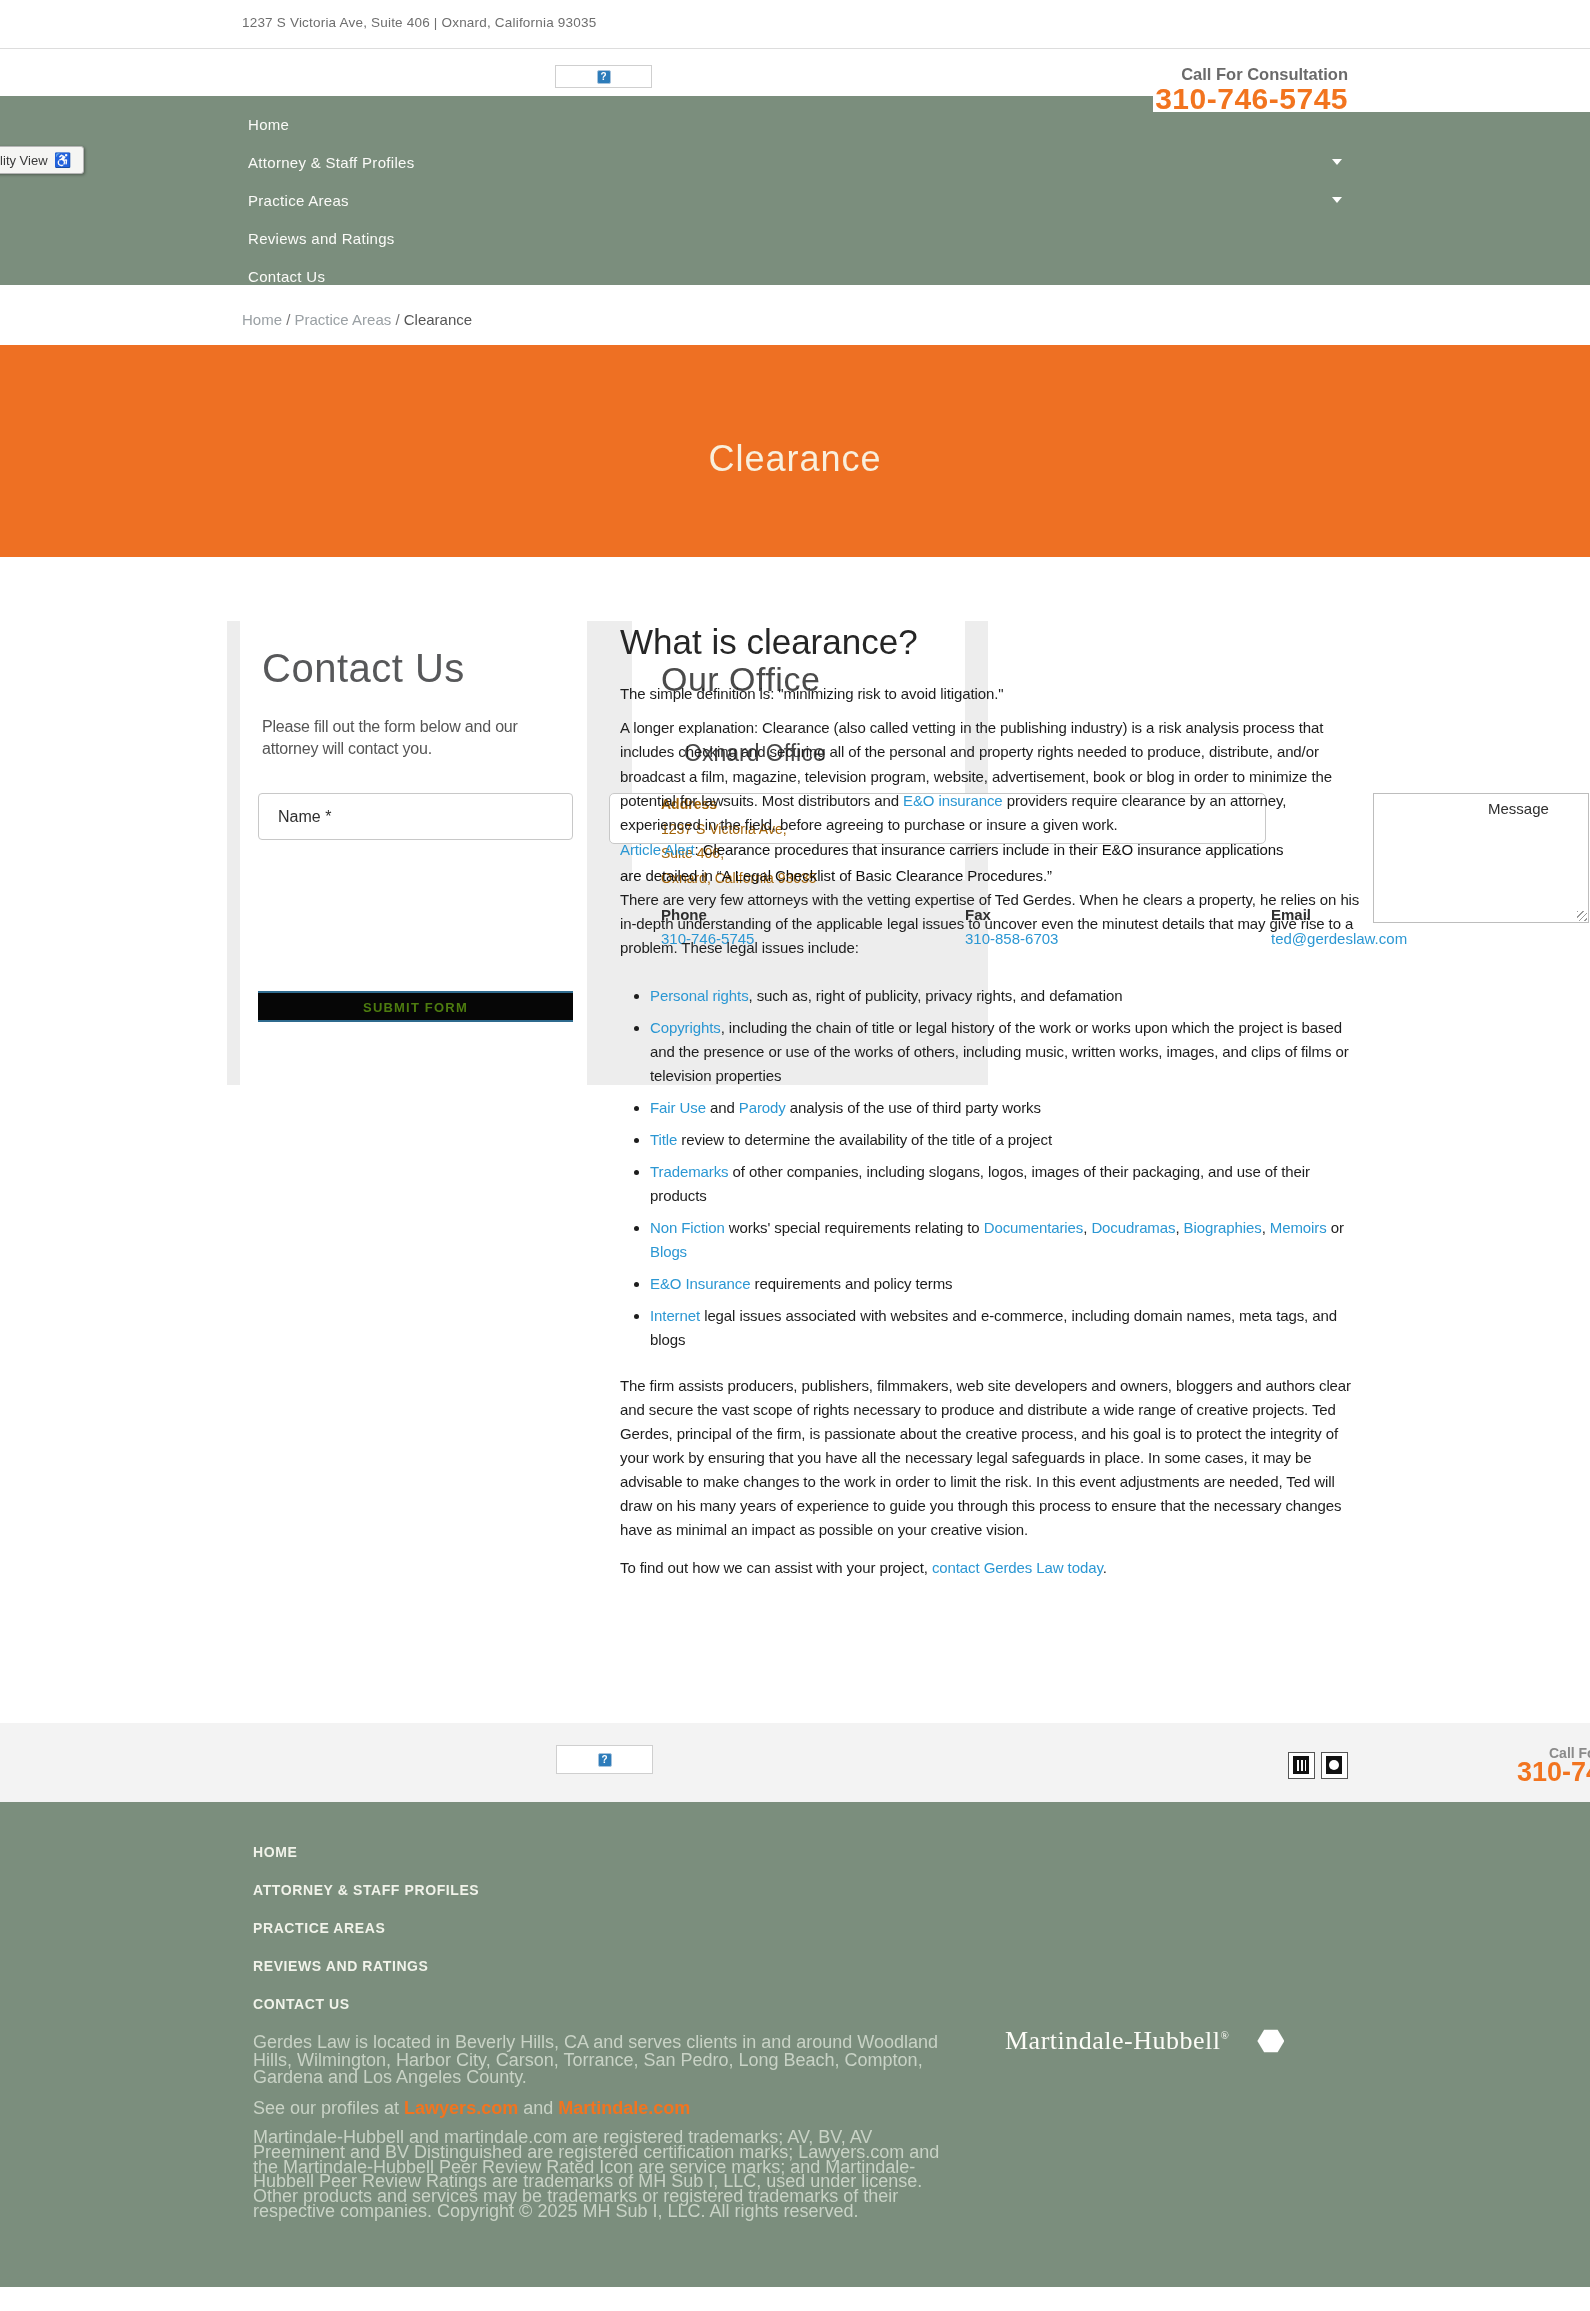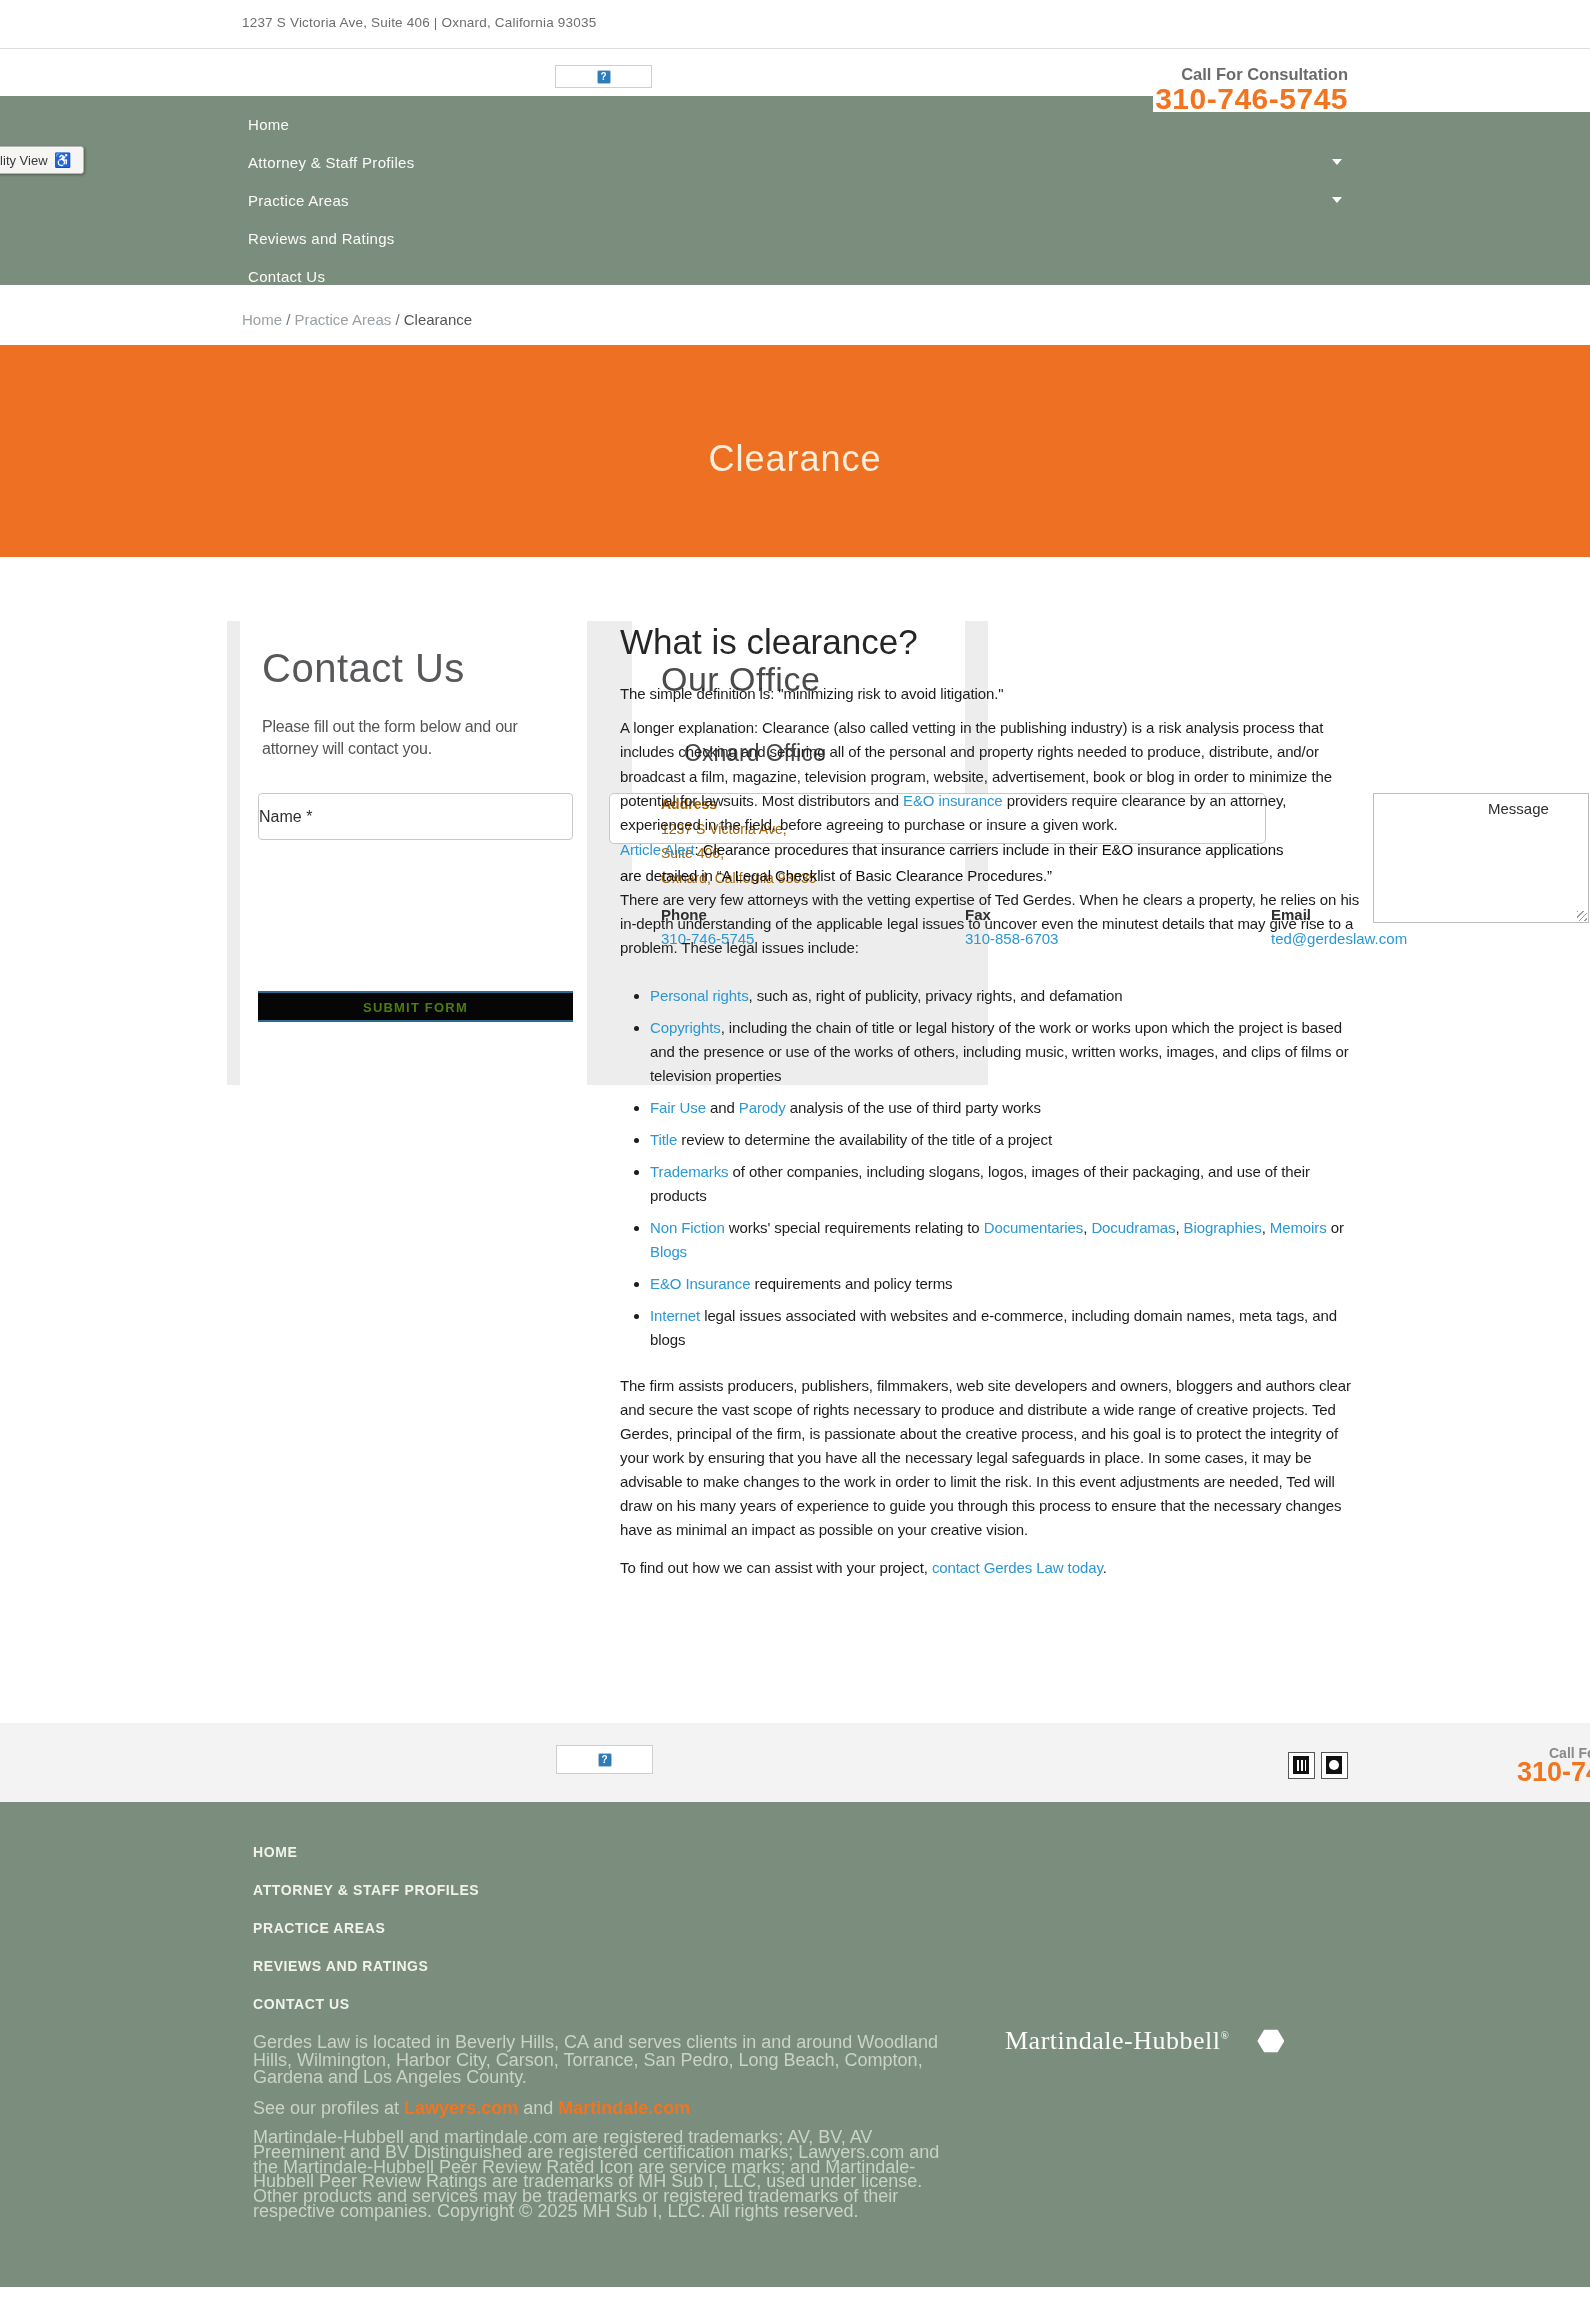--- a/index.html
+++ b/index.html
@@ -54,21 +54,21 @@
   
   .gray-panel  { left:227px; top:621px; width:761px; height:464px; background:#ededed; z-index:1; }
   .office-card { left:632px; top:621px; width:333px; height:259px; background:#fff; z-index:2; }
   .form-card   { left:240px; top:621px; width:347px; height:464px; background:#fff; z-index:2; }
 
   .form-title { left:262px; top:646px; z-index:10; font-size:40px; color:#57585a; letter-spacing:.5px; }
   .form-desc  { left:262px; top:716px; z-index:10; width:312px; font-size:16px; line-height:21.5px;
                 color:#555; letter-spacing:-.2px; }
   .input-name { left:258px; top:793px; width:315px; height:47px; z-index:12; background:#fff;
                 border:1px solid #c8c8c8; border-radius:4px; font-size:16px; color:#2f2f2f;
-                line-height:45px; }
+                padding-left:19px; line-height:45px; }
   .submit-btn { left:258px; top:991px; width:315px; height:31px; z-index:12; background:#060606;
                 border:none; border-top:2px solid #2f6b8e; border-bottom:2px solid #2f6b8e;
                 color:#4d7c0f; font-size:13px; font-weight:bold; letter-spacing:1.2px; text-align:center;
                 line-height:27px; cursor:pointer; font-family:"Liberation Sans",sans-serif; }
 
   .addr-box { left:609px; top:793px; width:657px; height:51px; z-index:6; background:#fff;
               border:1px solid #c8c8c8; border-radius:5px; }
   .msg-box  { left:1373px; top:793px; width:216px; height:130px; z-index:6; background:#fff;
               border:1px solid #bdbdbd; }
   .msg-box::after { content:""; position:absolute; right:1px; bottom:1px; width:10px; height:10px;

